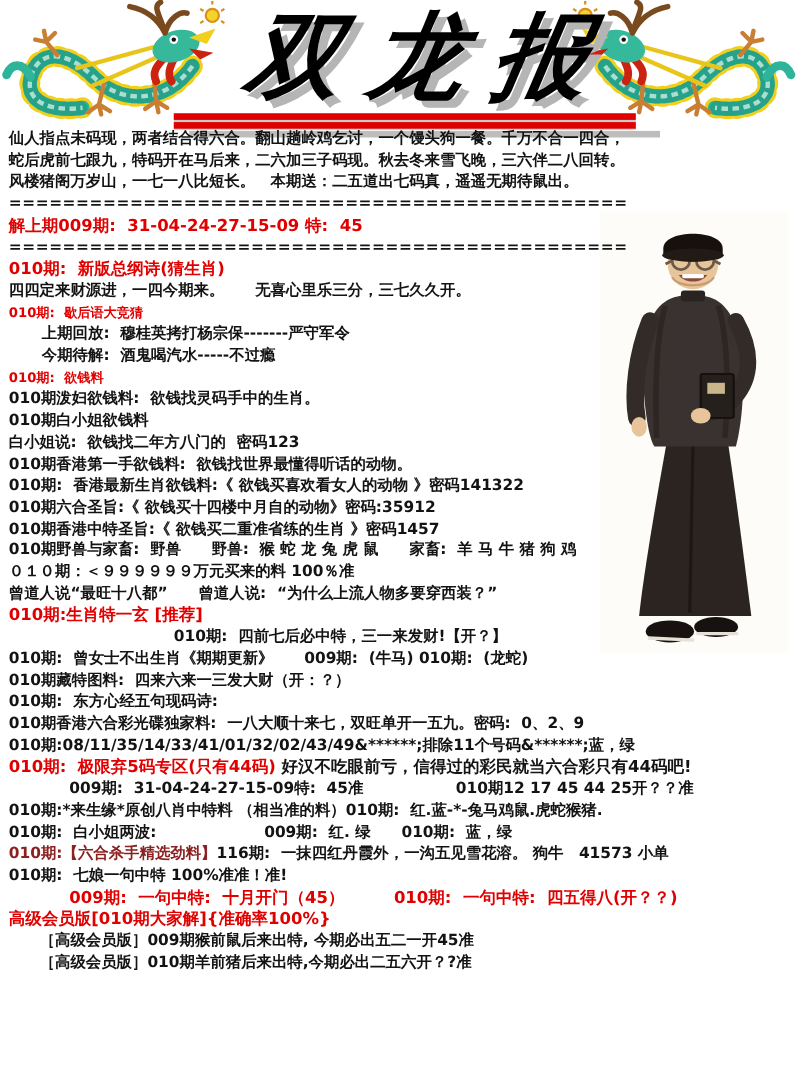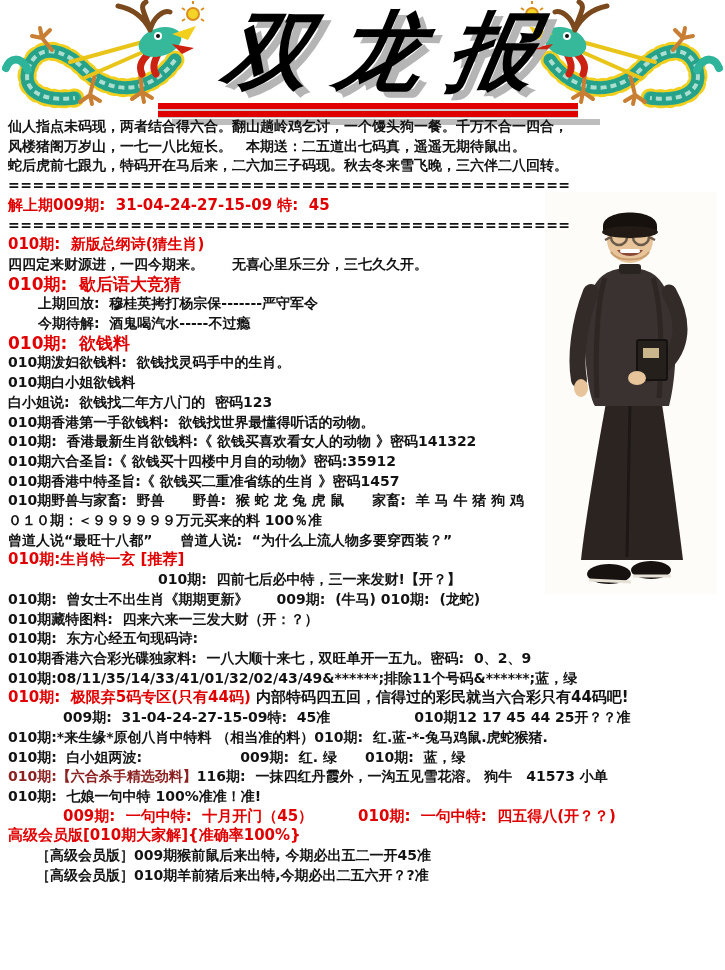--- a/index.html
+++ b/index.html
@@ -30,21 +30,21 @@
   .underline-wrap .bar.b2{top:8px;}
   .underline-shadow{position:absolute;left:172px;top:119px;width:428px;height:6px;background:#bdbdbd;}
 
   
   .portrait{position:absolute;left:545px;top:192px;width:172px;height:402px;}
 
   
   .content{position:absolute;left:8px;top:117px;width:712px;}
   .ln{line-height:19.7px;font-size:14px;font-weight:bold;white-space:pre-wrap;color:var(--black);}
   .ln.h1{font-size:15px;}
-  .ln.h2{font-size:17px;}
+  .ln.h2{font-size:12px;}
   .ln.sep{letter-spacing:0.5px;}
   .c-r{color:var(--red);}
   .c-k{color:var(--black);}
   .c-m{color:var(--maroon);}
 </style>
 </head>
 <body>
 
 <div class="page">
 
@@ -148,22 +148,22 @@
     <path d="M58,34 C58,16 112,16 112,34 L112,40 L58,40 Z" fill="#16110d"></path>
     <ellipse cx="85" cy="40" rx="28" ry="6" fill="#221b15"></ellipse>
 
     <ellipse cx="64" cy="382" rx="22" ry="10" fill="#17120f"></ellipse>
     <ellipse cx="106" cy="378" rx="20" ry="9" fill="#17120f"></ellipse>
     <path d="M44,388 L86,390 M88,384 L126,384" stroke="#e6e0d6" stroke-width="3"></path>
   </svg>
 
   <div class="content" id="content">
       <div class="ln b"><span class="c-k">仙人指点未码现，两者结合得六合。翻山趟岭鸡乞讨，一个馒头狗一餐。千万不合一四合，</span></div>
+      <div class="ln b"><span class="c-k">蛇后虎前七跟九，特码开在马后来，二六加三子码现。秋去冬来雪飞晚，三六伴二八回转。</span></div>
       <div class="ln b"><span class="c-k">风楼猪阁万岁山，一七一八比短长。　本期送：二五道出七码真，遥遥无期待鼠出。</span></div>
-      <div class="ln b"><span class="c-k">蛇后虎前七跟九，特码开在马后来，二六加三子码现。秋去冬来雪飞晚，三六伴二八回转。</span></div>
       <div class="ln b sep"><span class="c-k">==============================================</span></div>
       <div class="ln h1"><span class="c-r">解上期009期:  31-04-24-27-15-09 特:  45</span></div>
       <div class="ln b sep"><span class="c-k">==============================================</span></div>
       <div class="ln h1"><span class="c-r">010期:  新版总纲诗(猜生肖)</span></div>
       <div class="ln b"><span class="c-k">四四定来财源进，一四今期来。　　无喜心里乐三分，三七久久开。</span></div>
       <div class="ln h2"><span class="c-r">010期:  歇后语大竞猜</span></div>
       <div class="ln b" style="padding-left: 30px;"><span class="c-k">上期回放:  穆桂英拷打杨宗保-------严守军令</span></div>
       <div class="ln b" style="padding-left: 30px;"><span class="c-k">今期待解:  酒鬼喝汽水-----不过瘾</span></div>
       <div class="ln h2"><span class="c-r">010期:  欲钱料</span></div>
       <div class="ln b"><span class="c-k">010期泼妇欲钱料:  欲钱找灵码手中的生肖。</span></div>
@@ -176,21 +176,21 @@
       <div class="ln b"><span class="c-k">010期野兽与家畜:  野兽　　野兽:  猴 蛇 龙 兔 虎 鼠　　家畜:  羊 马 牛 猪 狗 鸡</span></div>
       <div class="ln b"><span class="c-k">０１０期：＜９９９９９９万元买来的料 100％准</span></div>
       <div class="ln b"><span class="c-k">曾道人说“最旺十八都”　　曾道人说:  “为什么上流人物多要穿西装？”</span></div>
       <div class="ln h1"><span class="c-r">010期:生肖特一玄 [推荐]</span></div>
       <div class="ln b" style="padding-left: 150px;"><span class="c-k">010期:  四前七后必中特，三一来发财!【开？】</span></div>
       <div class="ln b"><span class="c-k">010期:  曾女士不出生肖《期期更新》　　009期:  (牛马) 010期:  (龙蛇)</span></div>
       <div class="ln b"><span class="c-k">010期藏特图料:  四来六来一三发大财（开：？）</span></div>
       <div class="ln b"><span class="c-k">010期:  东方心经五句现码诗:</span></div>
       <div class="ln b"><span class="c-k">010期香港六合彩光碟独家料:  一八大顺十来七，双旺单开一五九。密码:  0、2、9</span></div>
       <div class="ln b"><span class="c-k">010期:08/11/35/14/33/41/01/32/02/43/49&amp;******;排除11个号码&amp;******;蓝，绿</span></div>
-      <div class="ln h1"><span class="c-r">010期:  极限弃5码专区(只有44码) </span><span class="c-k">内部特码四五回，信得过的彩民就当六合彩只有44码吧!</span></div>
+      <div class="ln h1"><span class="c-r">010期:  极限弃5码专区(只有44码) </span><span class="c-k">好汉不吃眼前亏，信得过的彩民就当六合彩只有44码吧!</span></div>
       <div class="ln b" style="padding-left: 55px;"><span class="c-k">009期:  31-04-24-27-15-09特:  45准　　　　　　010期12 17 45 44 25开？？准</span></div>
       <div class="ln b"><span class="c-k">010期:*来生缘*原创八肖中特料 （相当准的料）010期:  红.蓝-*-兔马鸡鼠.虎蛇猴猪.</span></div>
       <div class="ln b"><span class="c-k">010期:  白小姐两波:　　　　　　　009期:  红. 绿　　010期:  蓝，绿</span></div>
       <div class="ln b"><span class="c-m">010期:【六合杀手精选劲料】</span><span class="c-k">116期:  一抹四红丹霞外，一沟五见雪花溶。 狗牛　41573 小单</span></div>
       <div class="ln b"><span class="c-k">010期:  七娘一句中特 100%准准！准!</span></div>
       <div class="ln h1" style="padding-left: 55px;"><span class="c-r">009期:  一句中特:  十月开门（45）　　　010期:  一句中特:  四五得八(开？？)</span></div>
       <div class="ln h1"><span class="c-r">高级会员版[010期大家解]{准确率100%}</span></div>
       <div class="ln b" style="padding-left: 28px;"><span class="c-k">［高级会员版］009期猴前鼠后来出特, 今期必出五二一开45准</span></div>
       <div class="ln b" style="padding-left: 28px;"><span class="c-k">［高级会员版］010期羊前猪后来出特,今期必出二五六开？?准</span></div>
     </div>

